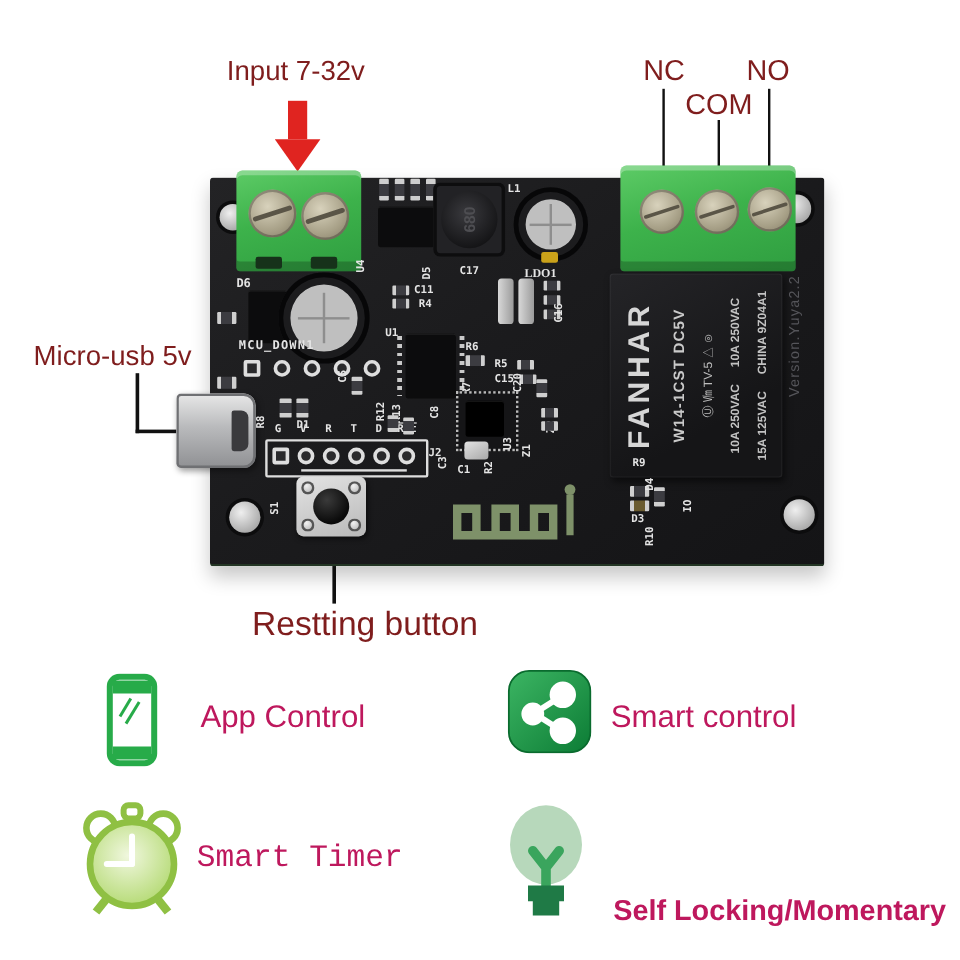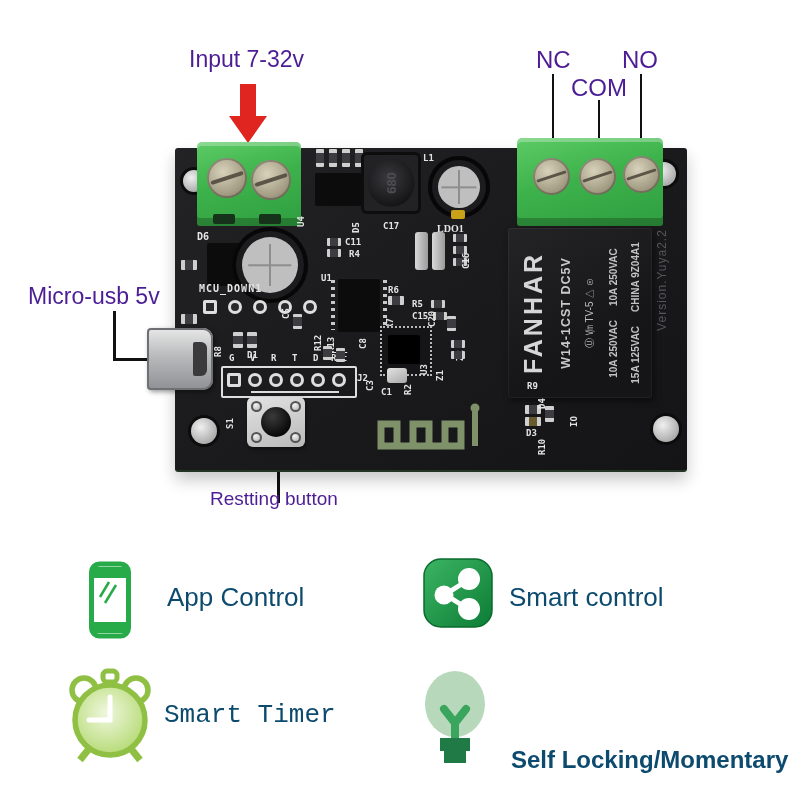--- a/index.html
+++ b/index.html
@@ -2,21 +2,21 @@
 <html><head>
 <meta charset="utf-8">
 <style>
   html,body{margin:0;padding:0;}
   body{
     width:800px;height:800px;background:#ffffff;position:relative;overflow:hidden;
     font-family:"Liberation Sans", sans-serif;
   }
   .abs{position:absolute;}
   
-  .callout{position:absolute;color:#4c1d95;font-size:23px;white-space:nowrap;}
+  .callout{position:absolute;color:#7f1d1d;font-size:23px;white-space:nowrap;}
   .cline{position:absolute;background:#111;width:2px;}
   .clineh{position:absolute;background:#111;height:3px;}
   .arrow-red{position:absolute;left:229px;top:84px;width:38px;}
   .arrow-red .shaft{width:16px;height:32px;background:#e02420;margin:0 auto;}
   .arrow-red .head{width:0;height:0;margin:0 auto;border-left:19px solid transparent;border-right:19px solid transparent;border-top:27px solid #e02420;}
   
   .pcb{position:absolute;left:175px;top:148px;width:512px;height:322px;
        background:linear-gradient(145deg,#232325 0%,#1b1b1d 45%,#141416 100%);
        border-radius:3px;box-shadow:0 8px 16px rgba(0,0,0,.22);border-bottom:2px solid #233524;}
   .hole{position:absolute;border-radius:50%;background:radial-gradient(circle at 38% 35%,#efefef,#a9a9a9 75%,#7c7c7c);box-shadow:0 0 0 3px #0c0c0d;}
@@ -56,21 +56,21 @@
   .ind-val{position:absolute;left:50%;top:50%;transform:translate(-50%,-50%) rotate(-90deg);font-size:13px;color:#4e4e52;font-weight:bold;}
   .usb{position:absolute;background:linear-gradient(180deg,#e8e8e8,#b9babc 45%,#8f9093);border-radius:4px 10px 10px 4px;
        box-shadow:inset 0 0 0 2px #6f7073, 2px 2px 5px rgba(0,0,0,.4);}
   .usb .port{position:absolute;right:6px;top:50%;transform:translateY(-50%);width:14px;height:34px;background:#3a3a3d;border-radius:2px 6px 6px 2px;}
   .btn{position:absolute;background:linear-gradient(160deg,#e3e3e3,#b9b9b9);border-radius:6px;box-shadow:1px 2px 4px rgba(0,0,0,.5);}
   .btn .dot{position:absolute;width:11px;height:11px;border-radius:50%;background:radial-gradient(circle at 40% 35%,#f2f2f2,#9d9d9d);box-shadow:inset 0 0 0 2px #555;}
   .btn .plunger{position:absolute;left:50%;top:50%;transform:translate(-50%,-50%);width:30px;height:30px;border-radius:50%;
        background:radial-gradient(circle at 38% 32%,#3a3a3a,#0a0a0a 70%);}
   .sline{position:absolute;background:#dcdcdc;}
   
-  .feat-label{position:absolute;color:#0c4a6e;font-size:26px;white-space:nowrap;}
+  .feat-label{position:absolute;color:#be185d;font-size:26px;white-space:nowrap;}
   .feat-label.bold{font-weight:bold;font-size:24px;}
 </style>
 </head>
 <body>
 
 <div class="callout" style="left:189px;top:46px;">Input 7-32v</div>
 <div class="arrow-red">
     <div class="shaft"></div>
     <div class="head"></div>
   </div>
@@ -80,21 +80,21 @@
 <div class="callout" style="left:622px;top:46px;font-size:24px;">NO</div>
 <div class="cline" style="left:552px;top:74px;height:78px;"></div>
 <div class="cline" style="left:598px;top:100px;height:52px;"></div>
 <div class="cline" style="left:640px;top:74px;height:78px;"></div>
 
 <div class="callout" style="left:28px;top:283px;">Micro-usb 5v</div>
 <div class="cline" style="left:113px;top:311px;height:50px;width:3px;"></div>
 <div class="clineh" style="left:113px;top:358px;width:34px;"></div>
 
 <div class="cline" style="left:277px;top:447px;height:56px;width:3px;"></div>
-<div class="callout" style="left:210px;top:488px;font-size:19px;">Restting button</div>
+<div class="callout" style="left:210px;top:504px;font-size:28px;">Restting button</div>
 
 <div class="pcb">
 
   <div class="hole" style="left:8px;top:22px;width:22px;height:22px;"></div>
   <div class="hole" style="left:477px;top:14px;width:24px;height:24px;"></div>
   <div class="hole" style="left:16px;top:270px;width:26px;height:26px;"></div>
   <div class="hole" style="left:478px;top:268px;width:26px;height:26px;"></div>
 
   <div class="term" style="left:22px;top:-6px;width:104px;height:84px;">
     <div class="screw" style="left:10px;top:16px;width:40px;height:40px;"></div>

